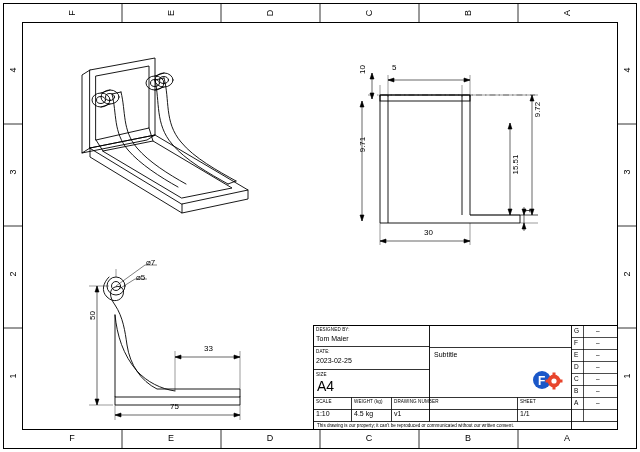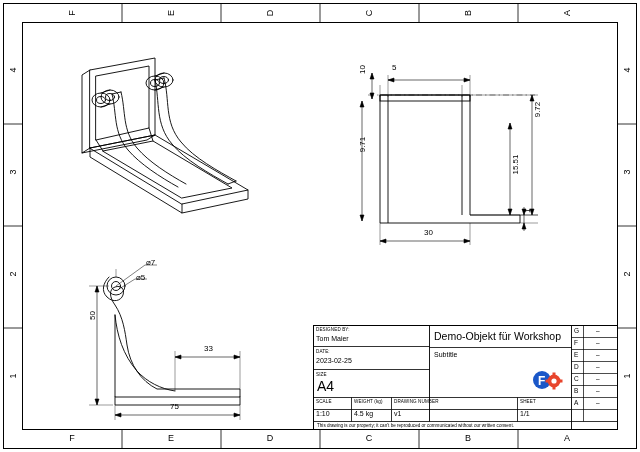--- a/index.html
+++ b/index.html
@@ -296,21 +296,20 @@
 
     <div class="txt tb-small" style="left:3px; top:74px;">SCALE</div>
     <div class="txt tb-val" style="left:3px; top:85px;">1:10</div>
     <div class="txt tb-small" style="left:41px; top:74px;">WEIGHT (kg)</div>
     <div class="txt tb-val" style="left:41px; top:85px;">4.5 kg</div>
     <div class="txt tb-small" style="left:81px; top:74px;">DRAWING NUMBER</div>
     <div class="txt tb-val" style="left:81px; top:85px;">v1</div>
     <div class="txt tb-small" style="left:207px; top:74px;">SHEET</div>
     <div class="txt tb-val" style="left:207px; top:85px;">1/1</div>
 
-    <div class="txt tb-title" style="left:121px; top:5px;">Demo-Objekt für Workshop</div>
     <div class="txt tb-sub" style="left:121px; top:26px;">Subtitle</div>
 
     <svg class="abs" style="left:218px; top:42px;" width="34" height="26">
       <circle cx="11" cy="13" r="9" fill="#1a57c8"></circle>
       <text x="7" y="18" font-family="Liberation Sans, sans-serif" font-size="12" fill="#ffffff" font-weight="bold">F</text>
       <g fill="#e8452c">
         <circle cx="23" cy="14" r="6.5"></circle>
         <rect x="21.5" y="5.5" width="3" height="4"></rect>
         <rect x="21.5" y="18.5" width="3" height="4"></rect>
         <rect x="14.5" y="12.5" width="4" height="3"></rect>

